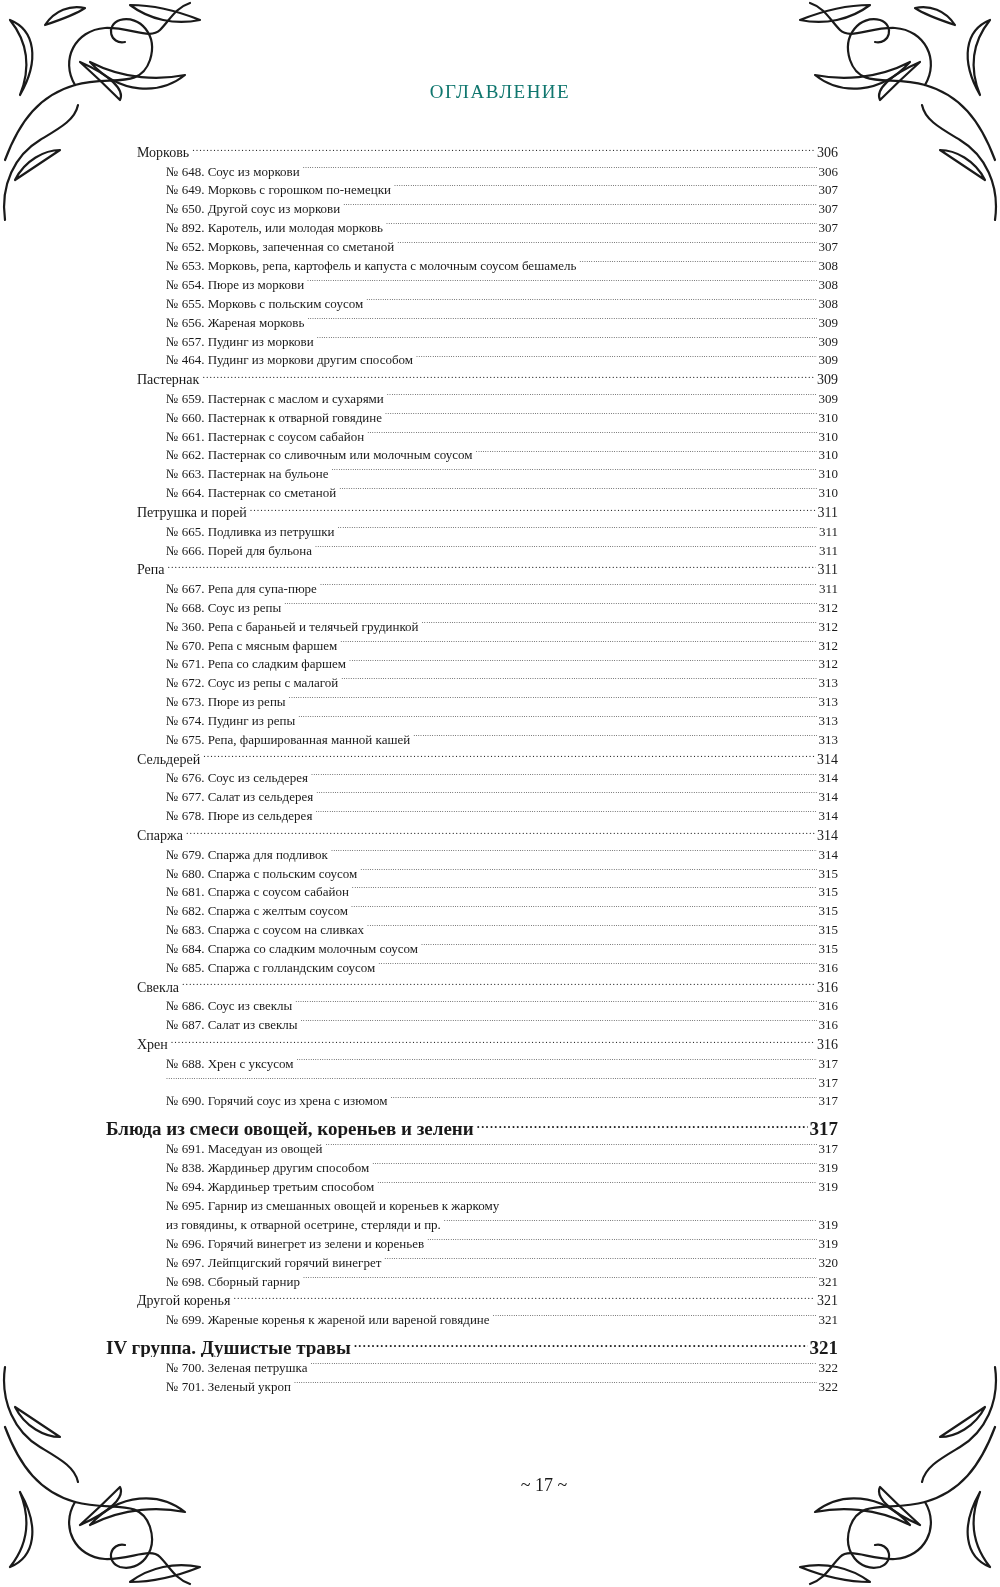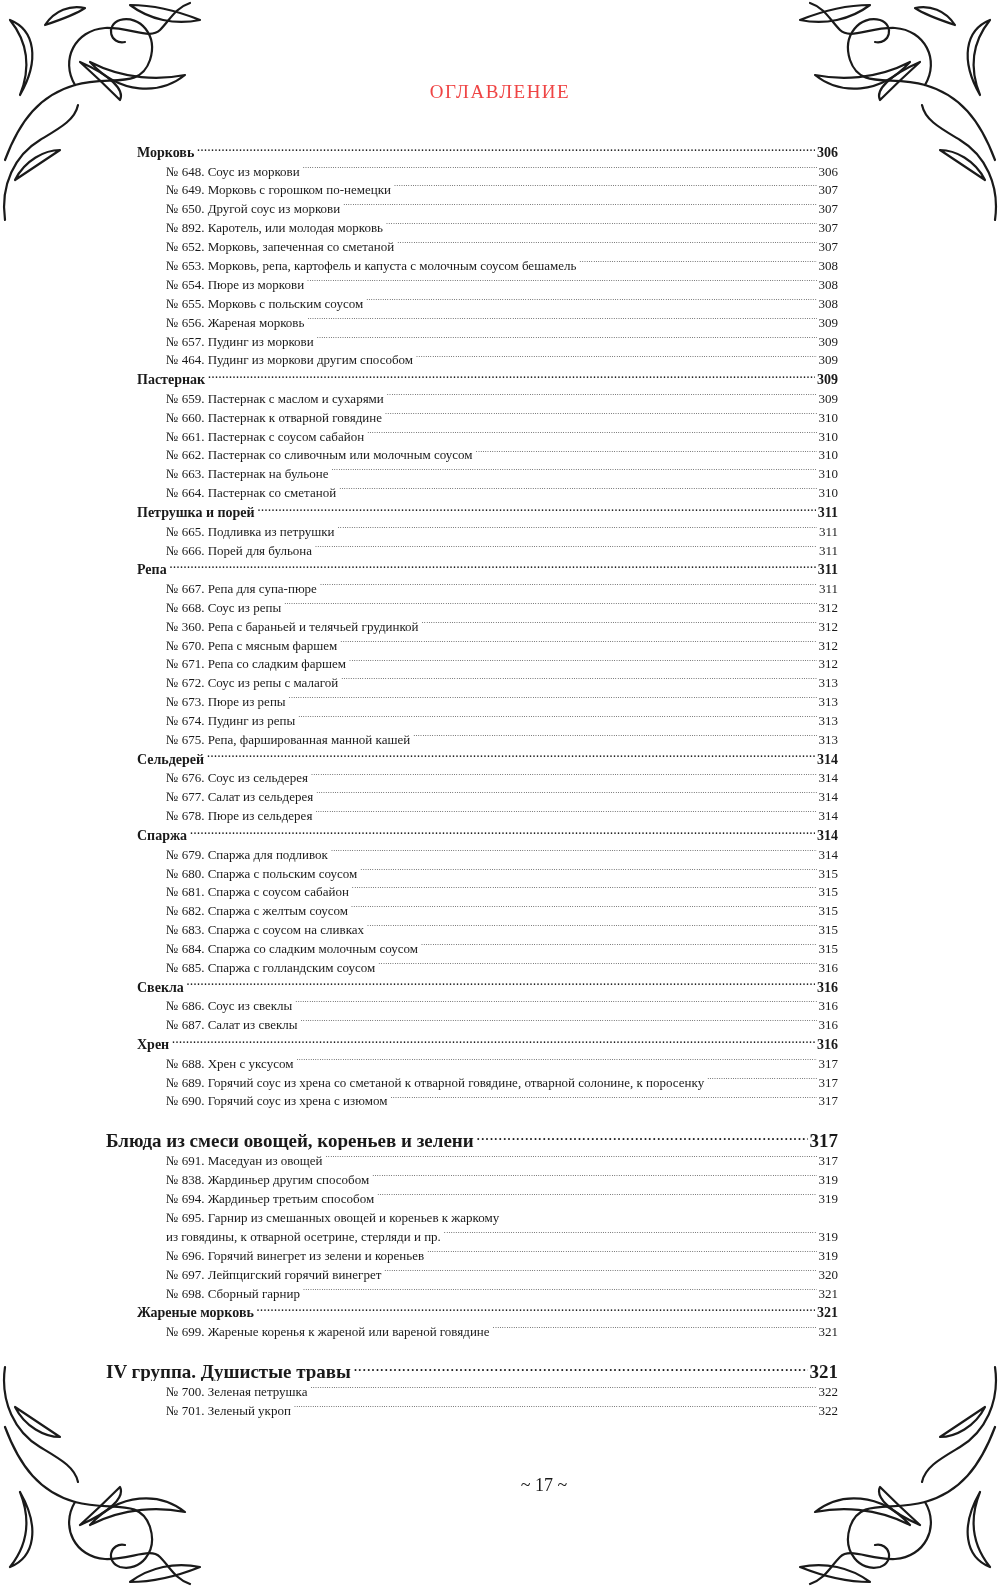--- a/index.html
+++ b/index.html
@@ -7,38 +7,38 @@
            font-family: "Liberation Serif", "DejaVu Serif", serif; color: #1a1a1a; }
     .ornament { position: absolute; width: 230px; height: 230px; }
     .ornament svg { width: 100%; height: 100%; }
     .orn-tl { left: 0; top: 0; }
     .orn-tr { right: 0; top: 0; transform: scaleX(-1); }
     .orn-bl { left: 0; bottom: 0; transform: scaleY(-1); }
     .orn-br { right: 0; bottom: 0; transform: scale(-1,-1); }
     .orn-path { fill: none; stroke: #1a1a1a; stroke-width: 2.2; stroke-linecap: round; stroke-linejoin: round; }
 
     .page-title { position: absolute; top: 68px; left: 0; width: 1000px; text-align: center;
-                  font-size: 19px; letter-spacing: 1.5px; font-weight: normal; color: #ef4444; }
+                  font-size: 19px; letter-spacing: 1.5px; font-weight: normal; color: #0f766e; }
 
     .toc { position: absolute; top: 143px; left: 100px; width: 750px; }
     .row { display: flex; align-items: baseline; white-space: nowrap; overflow: hidden; }
     .row .label { flex: 0 0 auto; padding-right: 3px; }
     .row .dots { flex: 1 1 auto; overflow: hidden; position: relative; height: 1em; }
     .row .dots::after { content: "........................................................................................................................................................................................................................................................................................................................................................................";
                         position: absolute; left: 0; bottom: 0; letter-spacing: 0.5px; white-space: nowrap; }
     .row .page { flex: 0 0 auto; padding-left: 2px; }
 
     .entry { font-size: 13px; height: 18.9px; line-height: 18.9px; padding-left: 66px; padding-right: 12px; }
     .entry .dots::after { font-size: 8px; letter-spacing: 0.3px; }
     .entry.first-line .dots, .entry.first-line .page { visibility: hidden; }
 
-    .sub { font-size: 14px; font-weight: bold; height: 19.5px; line-height: 19.5px; padding-left: 37px; padding-right: 12px; justify-content: center; }
+    .sub { font-size: 14px; font-weight: normal; height: 19.5px; line-height: 19.5px; padding-left: 37px; padding-right: 12px; justify-content: center; }
     .sub .dots::after { font-size: 10px; letter-spacing: 1px; }
 
-    .grp { font-size: 19px; font-weight: bold; height: 22px; line-height: 22px; margin-top: 17px; margin-bottom: 2px; padding-left: 6px; padding-right: 12px; }
+    .grp { font-size: 19px; font-weight: bold; height: 22px; line-height: 22px; margin-top: 5px; margin-bottom: 2px; padding-left: 6px; padding-right: 12px; }
     .grp .dots::after { font-size: 12px; letter-spacing: 1.4px; }
 
     .page-number { position: absolute; top: 1475px; left: 0; width: 1000px; text-align: center; font-size: 18px; margin-left: 44px; }
   </style>
 </head>
 <body>
 
 <div class="ornament orn-tl">
   <svg viewBox="0 0 230 230">
     <path class="orn-path" d="M5,160 C20,120 40,95 75,85 C110,75 140,90 150,60 C158,35 140,15 120,20 C105,25 110,45 125,42"></path>
@@ -332,21 +332,20 @@
       <span class="label">Хрен</span>
       <span class="dots"></span>
       <span class="page">316</span>
     </div>
     <div class="row entry">
       <span class="label">№ 688. Хрен с уксусом</span>
       <span class="dots"></span>
       <span class="page">317</span>
     </div>
     <div class="row entry">
-      <span class="label">№ 689. Горячий соус из хрена со сметаной к отварной говядине, отварной солонине, к поросенку</span>
       <span class="dots"></span>
       <span class="page">317</span>
     </div>
     <div class="row entry">
       <span class="label">№ 690. Горячий соус из хрена с изюмом</span>
       <span class="dots"></span>
       <span class="page">317</span>
     </div>
     <div class="row grp">
       <span class="label">Блюда из смеси овощей, кореньев и зелени</span>
@@ -387,21 +386,21 @@
       <span class="label">№ 697. Лейпцигский горячий винегрет</span>
       <span class="dots"></span>
       <span class="page">320</span>
     </div>
     <div class="row entry">
       <span class="label">№ 698. Сборный гарнир</span>
       <span class="dots"></span>
       <span class="page">321</span>
     </div>
     <div class="row sub">
-      <span class="label">Жареные морковь</span>
+      <span class="label">Другой коренья</span>
       <span class="dots"></span>
       <span class="page">321</span>
     </div>
     <div class="row entry">
       <span class="label">№ 699. Жареные коренья к жареной или вареной говядине</span>
       <span class="dots"></span>
       <span class="page">321</span>
     </div>
     <div class="row grp">
       <span class="label">IV группа. Душистые травы</span>

